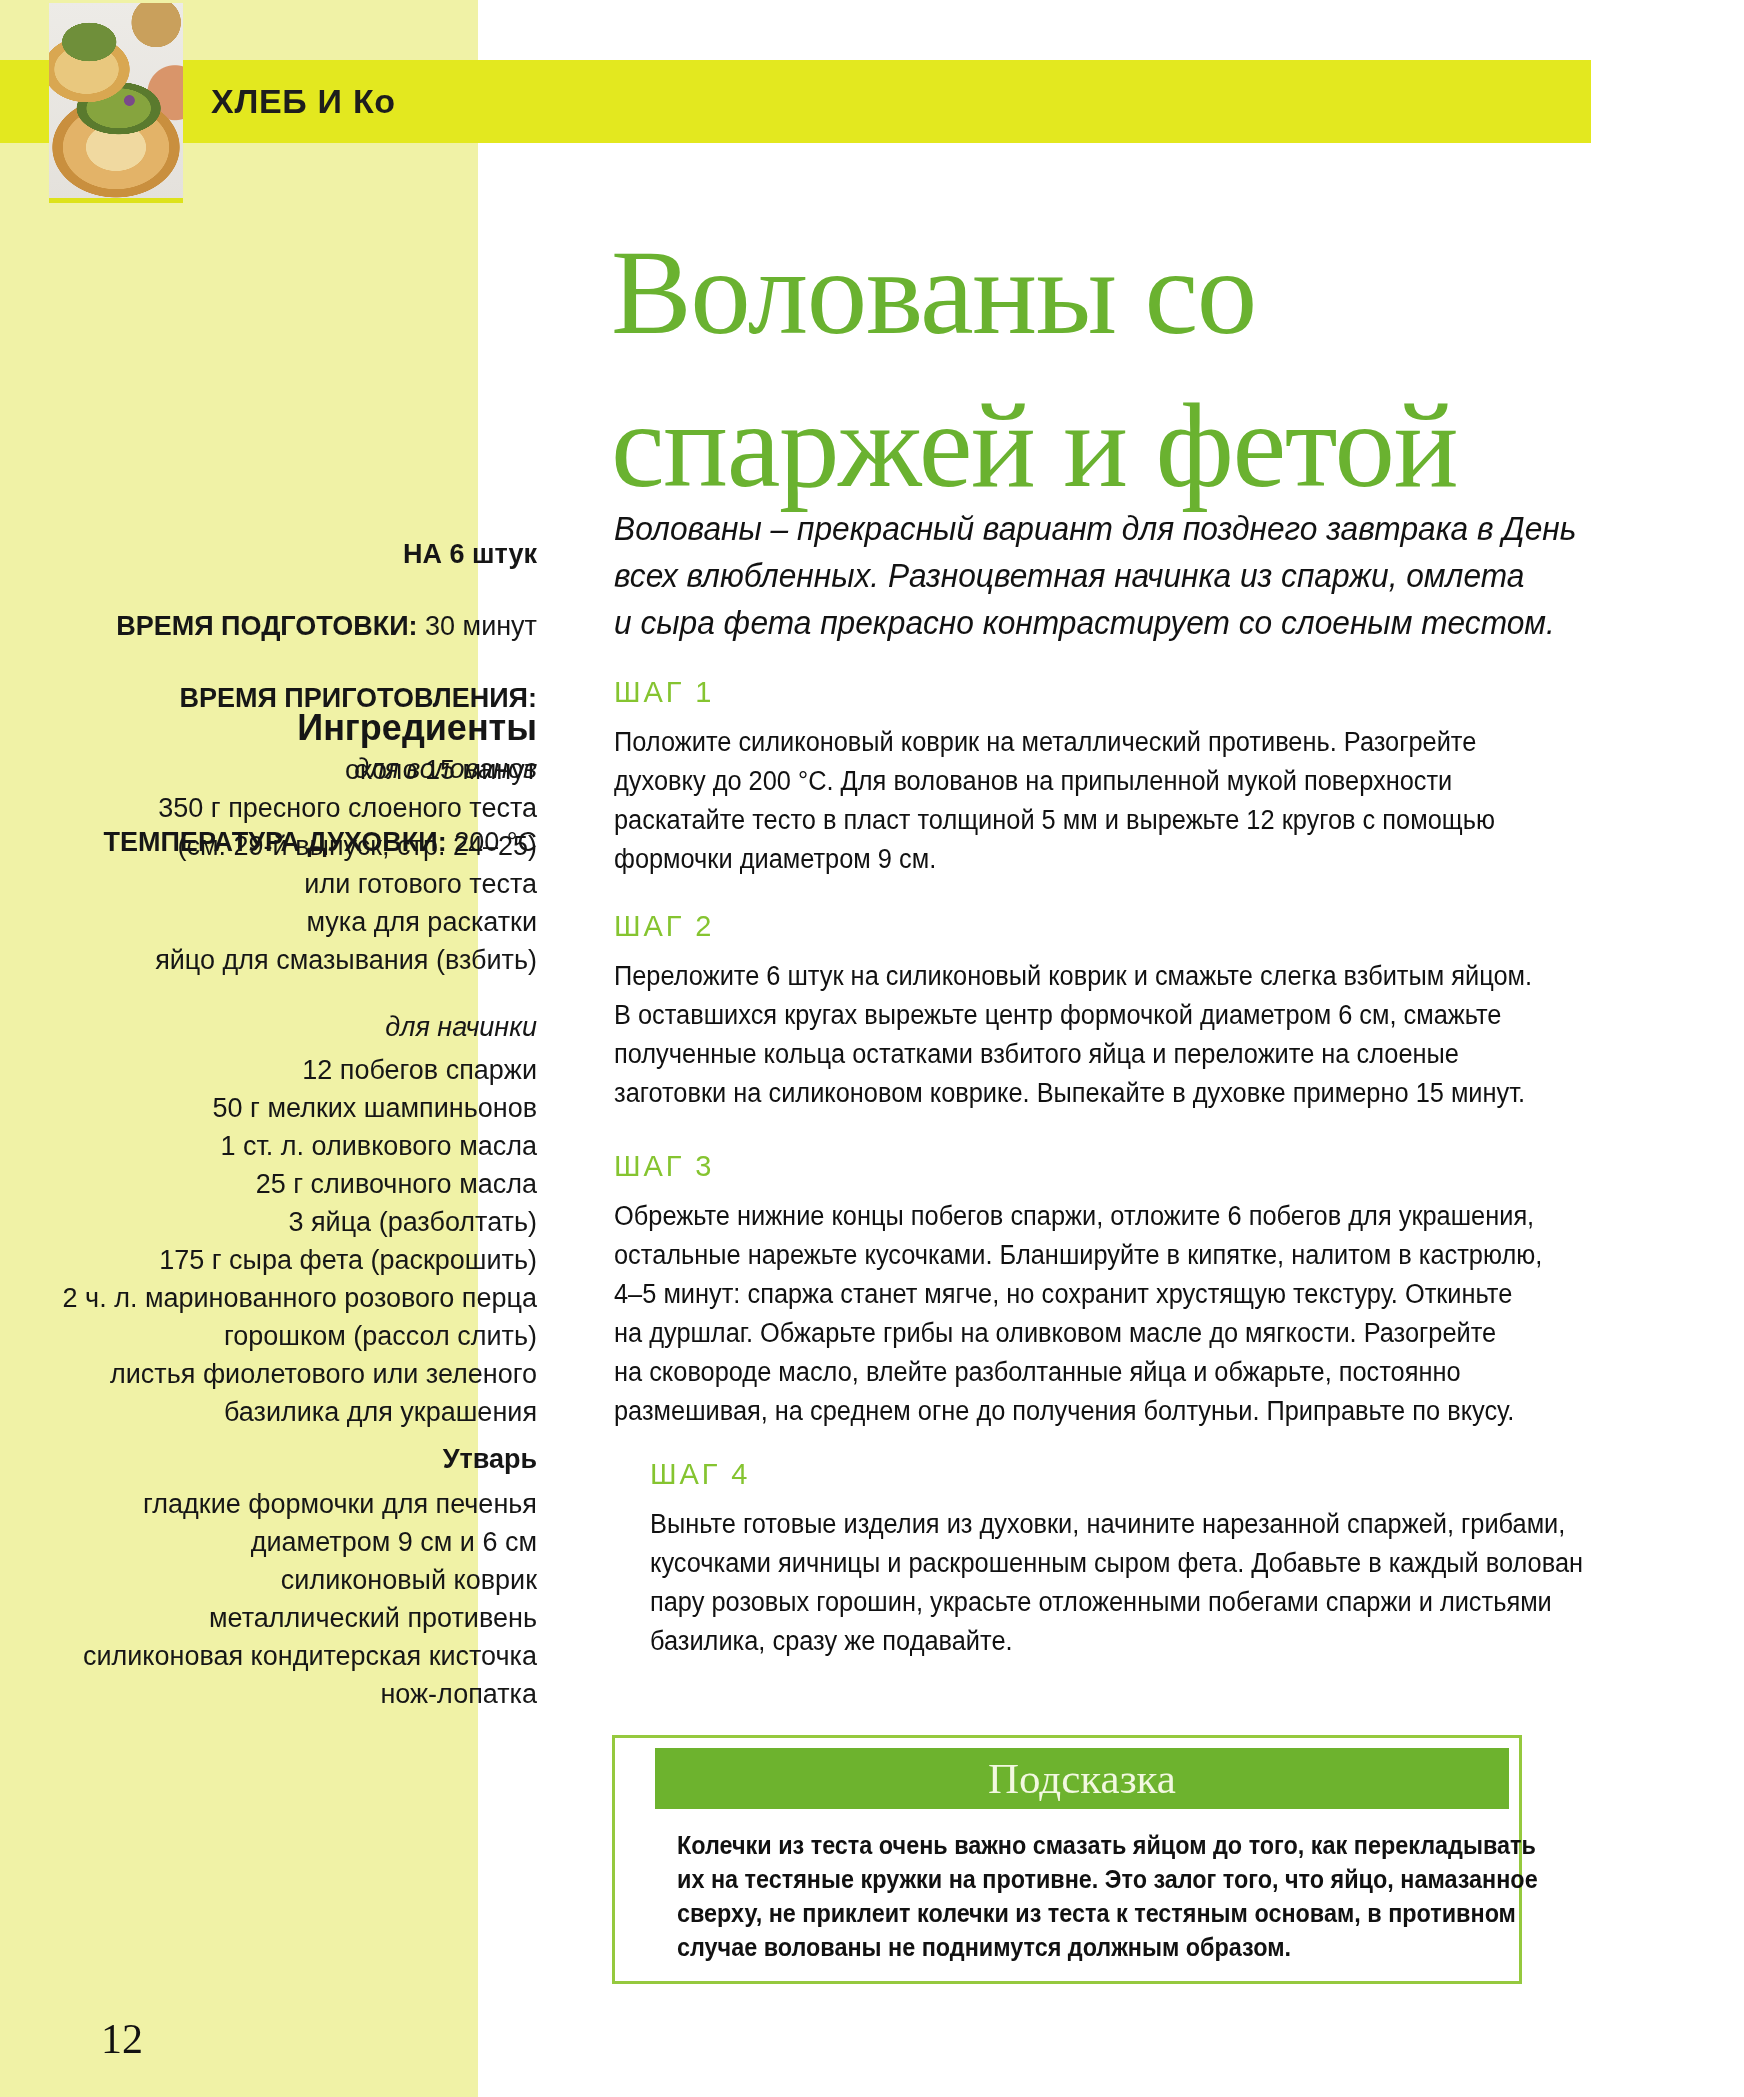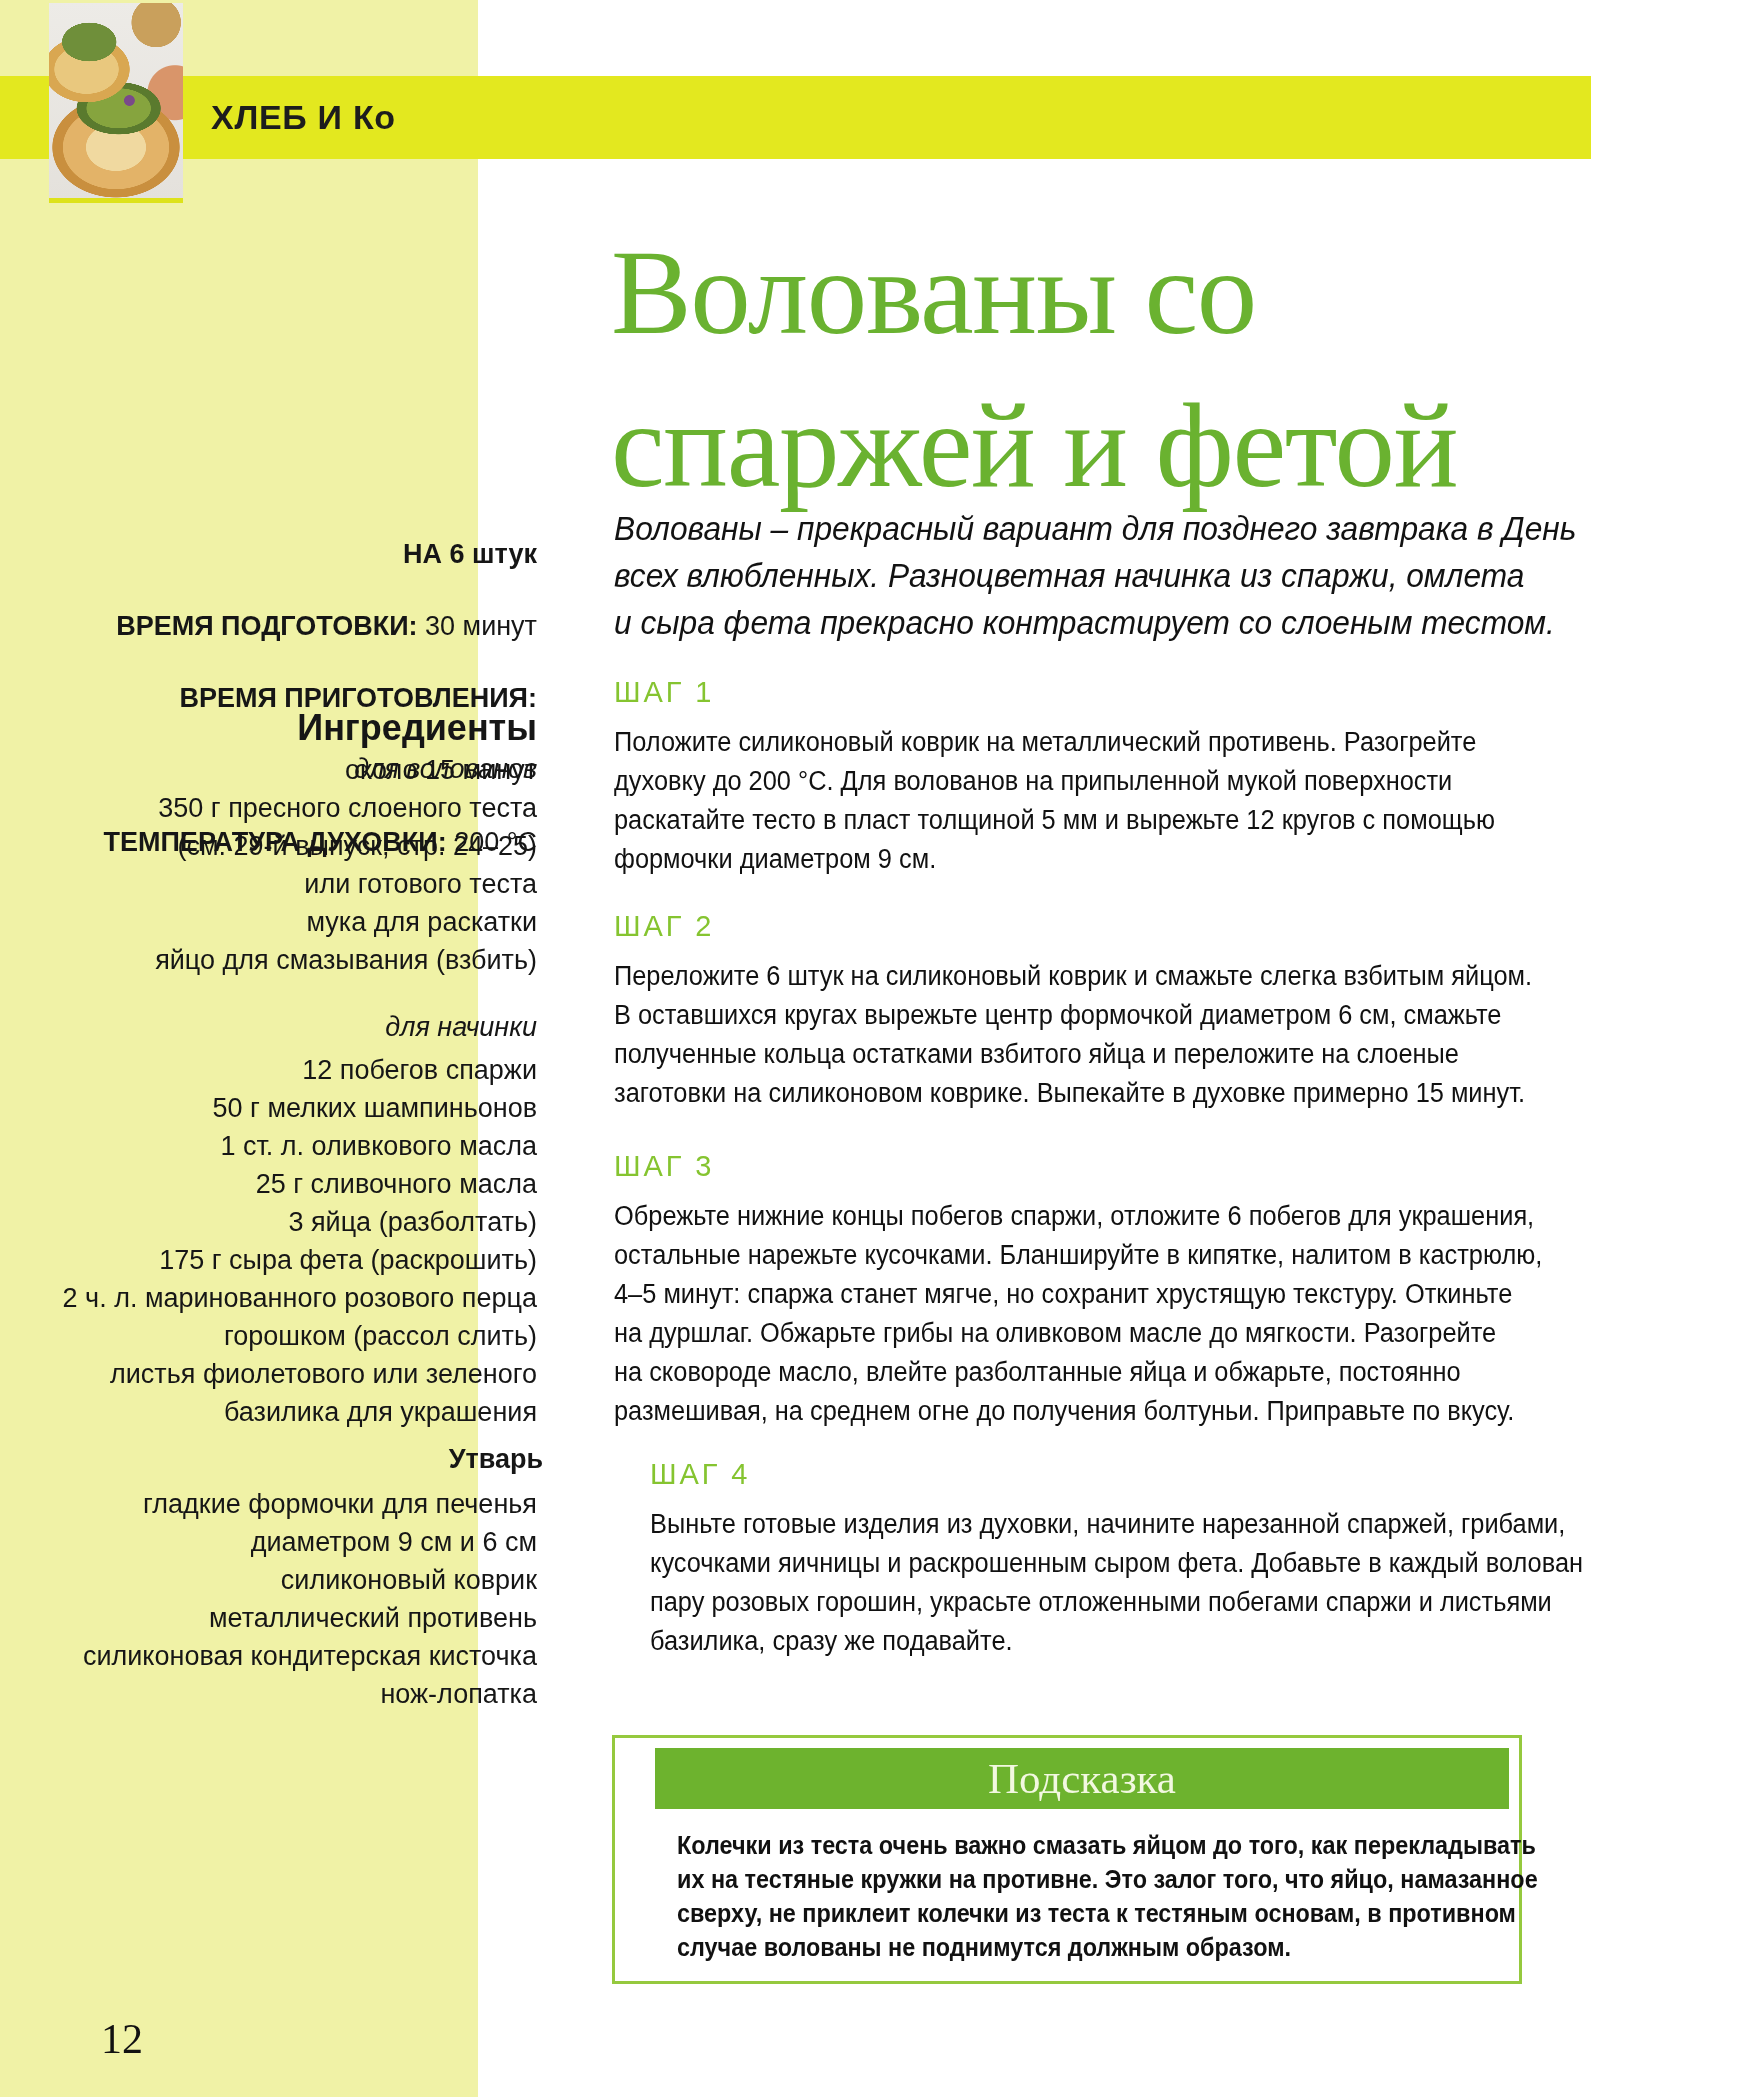--- a/index.html
+++ b/index.html
@@ -12,21 +12,21 @@
     --hint-border:#95c93e;
     --ink:#161616;
   }
   html,body{margin:0;padding:0;background:#ffffff;}
   .page{
     position:relative;width:1745px;height:2097px;background:#ffffff;overflow:hidden;
     font-family:"Liberation Sans",sans-serif;color:var(--ink);
   }
   
   .sidebar{position:absolute;left:0;top:0;width:478px;height:2097px;background:var(--sidebar);}
-  .band{position:absolute;left:0;top:76px;width:1591px;height:83px;background:var(--band);}
+  .band{position:absolute;left:0;top:60px;width:1591px;height:83px;background:var(--band);}
   .band-label{
     position:absolute;left:211px;top:0;height:83px;line-height:83px;
     font-size:34px;font-weight:bold;letter-spacing:0.7px;color:#1d1d1d;
   }
   .photo{
     position:absolute;left:49px;top:2.9px;width:134px;height:195px;z-index:3;
     border-bottom:5.8px solid #dde21a;
     background:
       radial-gradient(circle at 80% 10%, #c9a05c 0 24.5px, rgba(0,0,0,0) 25px),
       radial-gradient(ellipse 45px 32px at 30% 20%, #6f8f3a 0 60%, rgba(0,0,0,0) 61%),
@@ -38,21 +38,21 @@
       linear-gradient(#edebe7,#e4e1dc);
   }
   .side-block{position:absolute;left:0;width:537px;text-align:right;font-size:27px;line-height:36px;white-space:pre-line;}
   .b{font-weight:bold;}
   .info{top:500px;}
   .ing-header{top:710px;font-weight:bold;font-size:36px;}
   .sub1{top:751px;font-style:italic;}
   .list1{top:789px;line-height:38px;}
   .sub2{top:1009px;font-style:italic;}
   .list2{top:1051px;line-height:38px;}
-  .tools-header{top:1441px;font-weight:bold;font-size:27px;padding-left:6px;}
+  .tools-header{top:1441px;font-weight:bold;font-size:27px;}
   .list3{top:1485px;line-height:38px;}
   .page-number{position:absolute;left:101px;top:2015px;font-family:"Liberation Serif",serif;font-size:42px;color:#111;}
   
   .title{
     position:absolute;left:611px;top:216px;margin:0;white-space:pre-line;
     font-family:"Liberation Serif","DejaVu Serif",serif;font-weight:400;
     font-size:121px;line-height:153px;color:var(--title-green);letter-spacing:-1.4px;
   }
   .intro{
     position:absolute;left:614px;top:505px;margin:0;white-space:pre;

